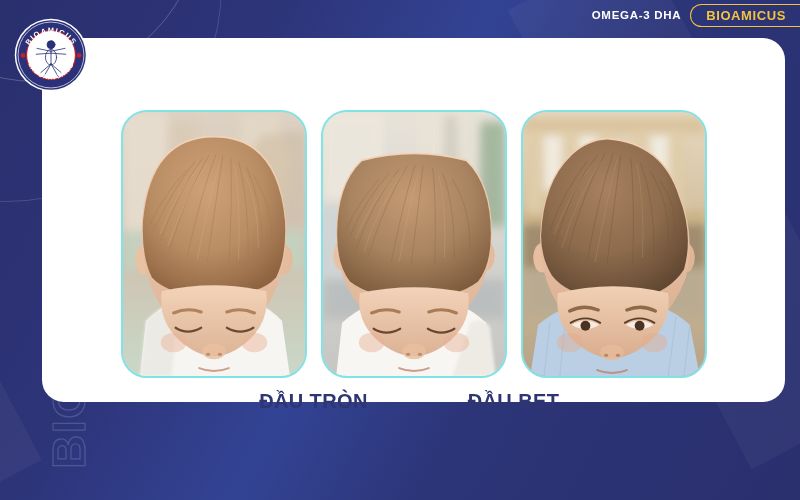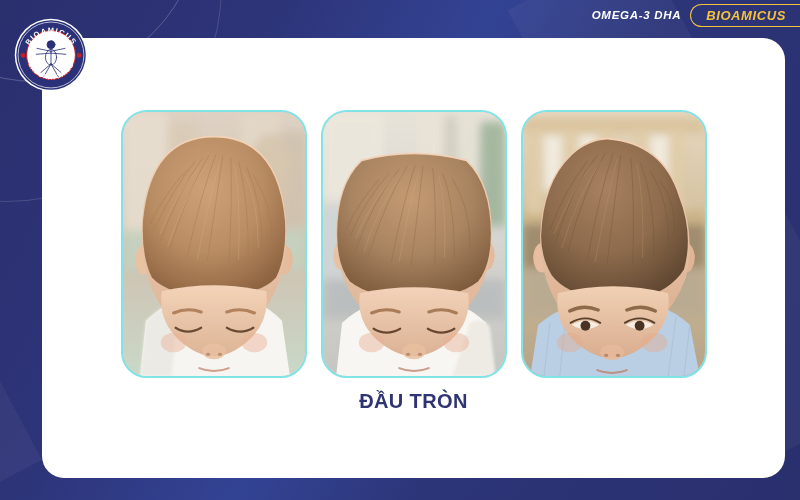--- a/index.html
+++ b/index.html
@@ -86,21 +86,20 @@
   
   .header-strip {
     position: absolute;
     right: 0; top: 0;
     height: 30px;
     display: flex;
     align-items: center;
     gap: 9px;
     padding-right: 0;
     z-index: 6;
-    font-style: italic;
   }
   .header-tagline {
     color: #ffffff;
     font-size: 11.5px;
     font-weight: 700;
     letter-spacing: 0.7px;
     white-space: nowrap;
   }
   .header-pill {
     position: relative;
@@ -125,21 +124,21 @@
     height: 74px;
     z-index: 7;
   }
 
   
   .card {
     position: absolute;
     left: 42px;
     top: 38px;
     width: 743px;
-    height: 440px;
+    height: 364px;
     background: #ffffff;
     border-radius: 22px;
     z-index: 4;
   }
 
   .photo-row {
     position: absolute;
     left: 0; right: 0;
     top: 72px;
     display: flex;
@@ -446,20 +445,21 @@
           <ellipse cx="97" cy="247" rx="2.3" ry="1.7" fill="#b8886b"></ellipse>
           <ellipse cx="48" cy="234" rx="13" ry="10" fill="#e4ab8f" opacity="0.45"></ellipse>
           <ellipse cx="134" cy="234" rx="13" ry="10" fill="#e4ab8f" opacity="0.45"></ellipse>
           <path d="M76 262 Q91 268 106 262" stroke="#bb8169" stroke-width="2" fill="none" stroke-linecap="round" opacity="0.8"></path>
         </svg>
       </div>
     </div>
 
     <div class="label-row">
       <div class="photo-label">ĐẦU TRÒN</div>
+      <div class="photo-label">ĐẦU BẸT</div>
     </div>
   </div>
 
   <div class="header-strip">
     <span class="header-tagline">OMEGA-3 DHA</span>
     <span class="header-pill">BIOAMICUS</span>
   </div>
 
   <div class="logo">
     <svg viewBox="0 0 100 100">

